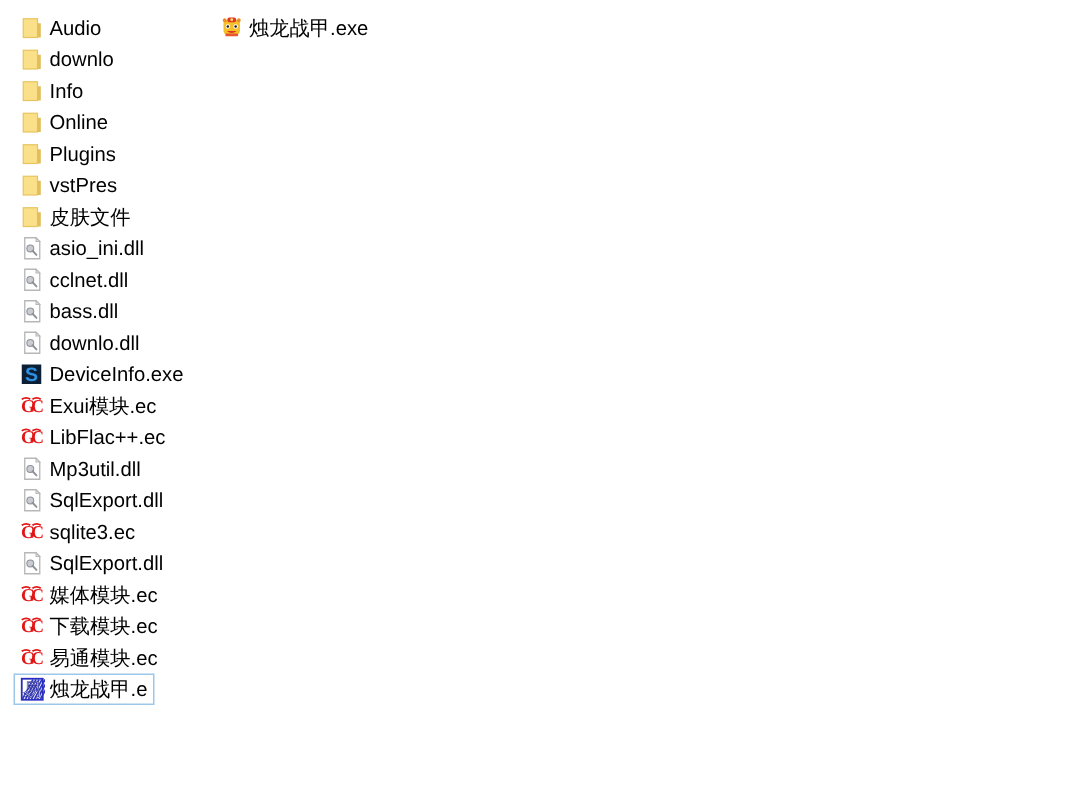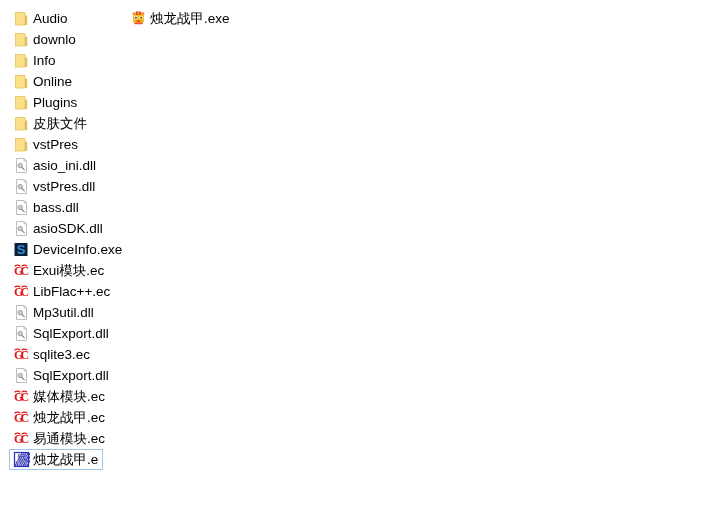--- a/index.html
+++ b/index.html
@@ -19,21 +19,21 @@
     width: 713px;
     height: 532px;
     background: #ffffff;
   }
 
   .column {
     position: absolute;
     top: 8px;
   }
   .column.col-0 { left: 9px; }
-  .column.col-1 { left: 126px; }
+  .column.col-1 { left: 142px; }
 
   .file-item {
     display: flex;
     align-items: center;
     height: 21px;
     padding: 0 4px 0 3px;
     box-sizing: border-box;
     white-space: nowrap;
     border: 1px solid transparent;
     width: max-content;
@@ -109,52 +109,52 @@
         </span>
         <span class="file-label">Plugins</span>
       </div>
       <div class="file-item">
         <span class="icon">
           <svg width="17" height="17" viewBox="0 0 17 17">
             <rect x="2.5" y="2.5" width="9.5" height="12.5" fill="#fbe08a" stroke="#e8c45f" stroke-width="0.8"></rect>
             <rect x="12" y="5.5" width="2.2" height="9.5" fill="#e2bd5c"></rect>
           </svg>
         </span>
+        <span class="file-label">vstPres</span>
+      </div>
+      <div class="file-item">
+        <span class="icon">
+          <svg width="17" height="17" viewBox="0 0 17 17">
+            <rect x="2.5" y="2.5" width="9.5" height="12.5" fill="#fbe08a" stroke="#e8c45f" stroke-width="0.8"></rect>
+            <rect x="12" y="5.5" width="2.2" height="9.5" fill="#e2bd5c"></rect>
+          </svg>
+        </span>
         <span class="file-label">皮肤文件</span>
       </div>
       <div class="file-item">
         <span class="icon">
           <svg width="17" height="17" viewBox="0 0 17 17">
-            <rect x="2.5" y="2.5" width="9.5" height="12.5" fill="#fbe08a" stroke="#e8c45f" stroke-width="0.8"></rect>
-            <rect x="12" y="5.5" width="2.2" height="9.5" fill="#e2bd5c"></rect>
-          </svg>
-        </span>
-        <span class="file-label">vstPres</span>
-      </div>
-      <div class="file-item">
-        <span class="icon">
-          <svg width="17" height="17" viewBox="0 0 17 17">
             <path d="M3.5 1.5 H11 L13.5 4 V15.5 H3.5 Z" fill="#ffffff" stroke="#b7b7b7" stroke-width="0.9"></path>
             <path d="M11 1.5 V4 H13.5 Z" fill="#e3e3e3" stroke="#b7b7b7" stroke-width="0.7"></path>
             <circle cx="7.2" cy="8.6" r="2.3" fill="#c9ccd1" stroke="#8d9298" stroke-width="0.7"></circle>
             <path d="M8.7 10.2 L11.3 12.9" stroke="#8d9298" stroke-width="1.3" stroke-linecap="round"></path>
           </svg>
         </span>
         <span class="file-label">asio_ini.dll</span>
       </div>
       <div class="file-item">
         <span class="icon">
           <svg width="17" height="17" viewBox="0 0 17 17">
             <path d="M3.5 1.5 H11 L13.5 4 V15.5 H3.5 Z" fill="#ffffff" stroke="#b7b7b7" stroke-width="0.9"></path>
             <path d="M11 1.5 V4 H13.5 Z" fill="#e3e3e3" stroke="#b7b7b7" stroke-width="0.7"></path>
             <circle cx="7.2" cy="8.6" r="2.3" fill="#c9ccd1" stroke="#8d9298" stroke-width="0.7"></circle>
             <path d="M8.7 10.2 L11.3 12.9" stroke="#8d9298" stroke-width="1.3" stroke-linecap="round"></path>
           </svg>
         </span>
-        <span class="file-label">vstPres.dll</span>
+        <span class="file-label">cclnet.dll</span>
       </div>
       <div class="file-item">
         <span class="icon">
           <svg width="17" height="17" viewBox="0 0 17 17">
             <path d="M3.5 1.5 H11 L13.5 4 V15.5 H3.5 Z" fill="#ffffff" stroke="#b7b7b7" stroke-width="0.9"></path>
             <path d="M11 1.5 V4 H13.5 Z" fill="#e3e3e3" stroke="#b7b7b7" stroke-width="0.7"></path>
             <circle cx="7.2" cy="8.6" r="2.3" fill="#c9ccd1" stroke="#8d9298" stroke-width="0.7"></circle>
             <path d="M8.7 10.2 L11.3 12.9" stroke="#8d9298" stroke-width="1.3" stroke-linecap="round"></path>
           </svg>
         </span>
@@ -162,21 +162,21 @@
       </div>
       <div class="file-item">
         <span class="icon">
           <svg width="17" height="17" viewBox="0 0 17 17">
             <path d="M3.5 1.5 H11 L13.5 4 V15.5 H3.5 Z" fill="#ffffff" stroke="#b7b7b7" stroke-width="0.9"></path>
             <path d="M11 1.5 V4 H13.5 Z" fill="#e3e3e3" stroke="#b7b7b7" stroke-width="0.7"></path>
             <circle cx="7.2" cy="8.6" r="2.3" fill="#c9ccd1" stroke="#8d9298" stroke-width="0.7"></circle>
             <path d="M8.7 10.2 L11.3 12.9" stroke="#8d9298" stroke-width="1.3" stroke-linecap="round"></path>
           </svg>
         </span>
-        <span class="file-label">asioSDK.dll</span>
+        <span class="file-label">downlo.dll</span>
       </div>
       <div class="file-item">
         <span class="icon">
           <svg width="17" height="17" viewBox="0 0 17 17">
             <rect x="1.5" y="2" width="13" height="13" fill="#0b2036"></rect>
             <text x="8" y="13" font-family="&quot;Liberation Sans&quot;, sans-serif" font-size="13" font-weight="bold" text-anchor="middle" fill="#2f8fe0">S</text>
           </svg>
         </span>
         <span class="file-label">DeviceInfo.exe</span>
       </div>
@@ -259,21 +259,21 @@
       </div>
       <div class="file-item">
         <span class="icon">
           <svg width="17" height="17" viewBox="0 0 17 17">
             <text x="1" y="12.5" font-family="&quot;Liberation Serif&quot;, serif" font-size="12" font-weight="bold" fill="#e21616">G</text>
             <text x="7.6" y="12.5" font-family="&quot;Liberation Serif&quot;, serif" font-size="12" font-weight="bold" fill="#e21616">C</text>
             <path d="M1.5 4.2 Q4.5 2.2 7.2 4.2" stroke="#e21616" stroke-width="1.2" fill="none"></path>
             <path d="M8.6 4.2 Q11.4 2.2 14.2 4.2" stroke="#e21616" stroke-width="1.2" fill="none"></path>
           </svg>
         </span>
-        <span class="file-label">烛龙战甲.ec</span>
+        <span class="file-label">下载模块.ec</span>
       </div>
       <div class="file-item">
         <span class="icon">
           <svg width="17" height="17" viewBox="0 0 17 17">
             <text x="1" y="12.5" font-family="&quot;Liberation Serif&quot;, serif" font-size="12" font-weight="bold" fill="#e21616">G</text>
             <text x="7.6" y="12.5" font-family="&quot;Liberation Serif&quot;, serif" font-size="12" font-weight="bold" fill="#e21616">C</text>
             <path d="M1.5 4.2 Q4.5 2.2 7.2 4.2" stroke="#e21616" stroke-width="1.2" fill="none"></path>
             <path d="M8.6 4.2 Q11.4 2.2 14.2 4.2" stroke="#e21616" stroke-width="1.2" fill="none"></path>
           </svg>
         </span>

